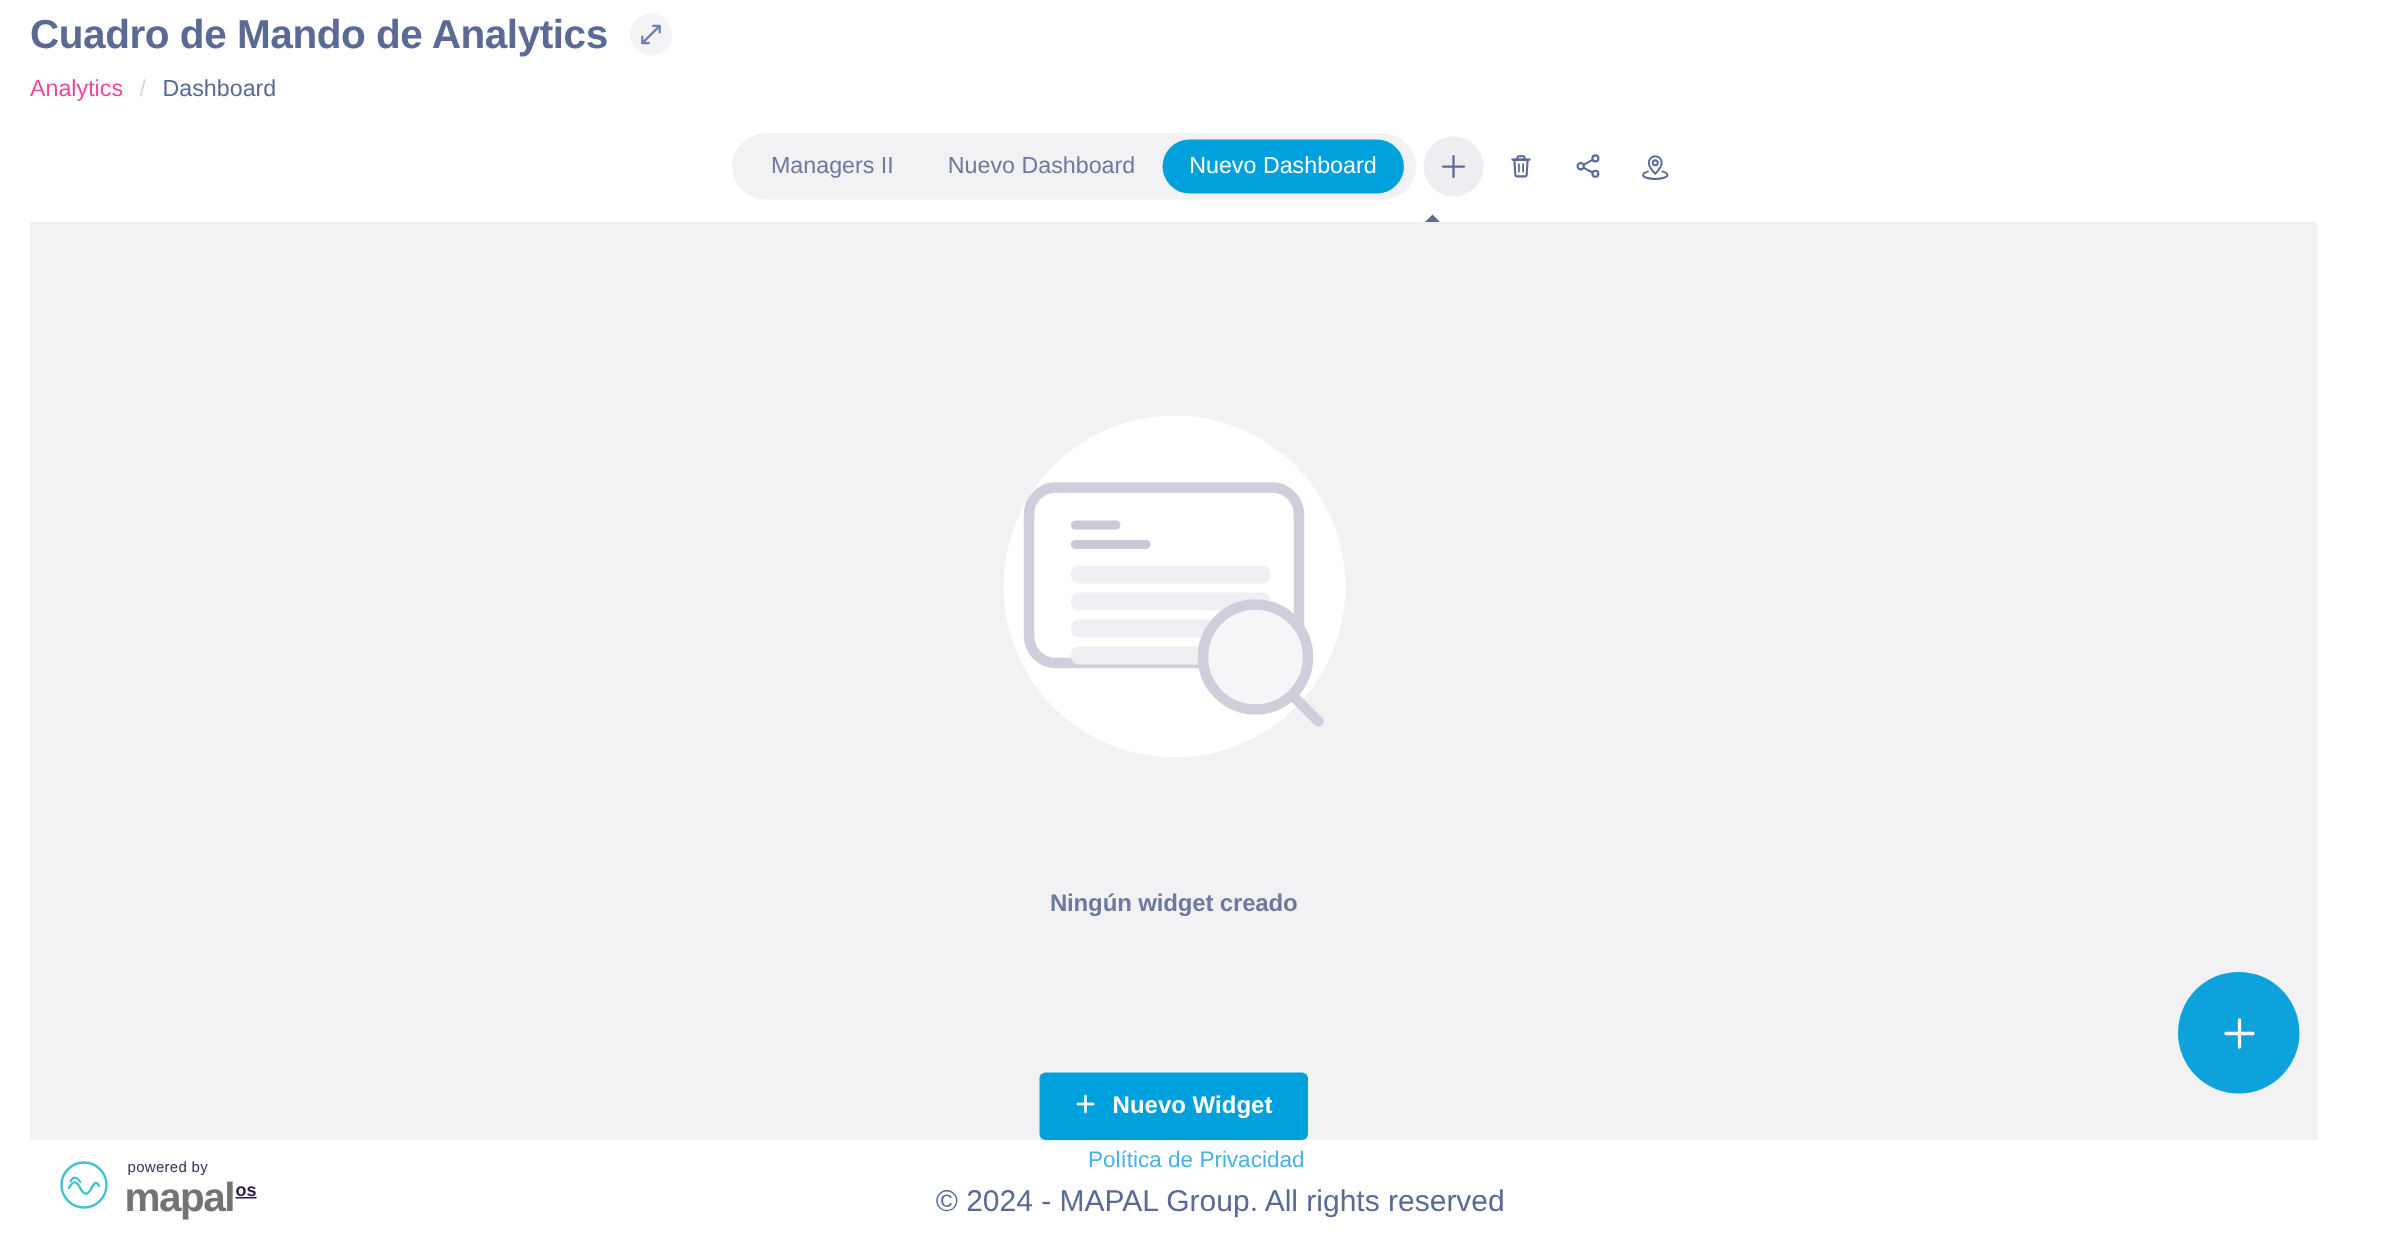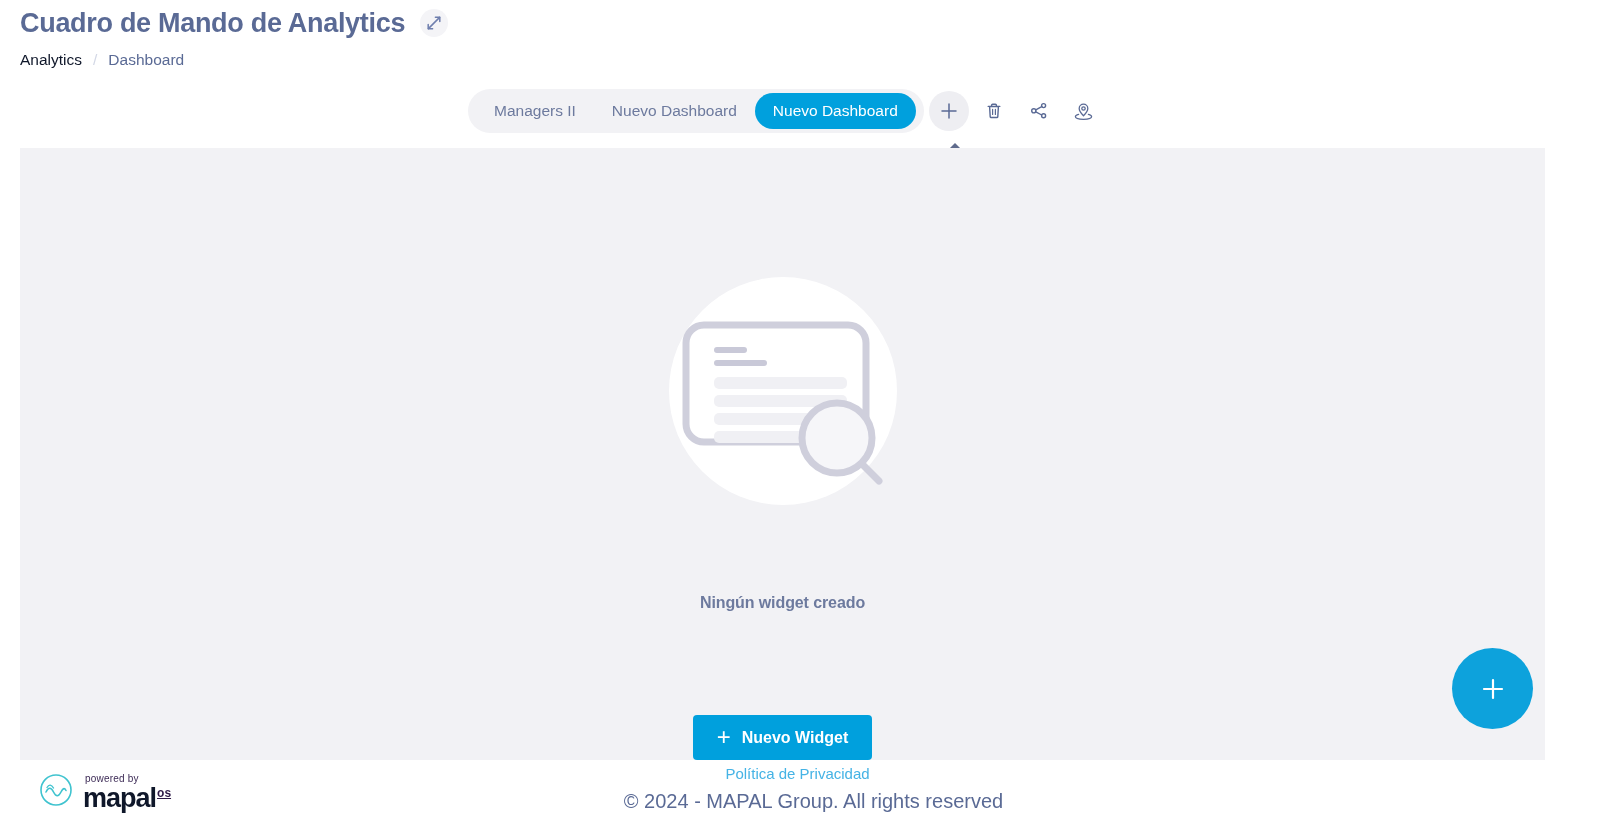--- a/index.html
+++ b/index.html
@@ -21,27 +21,27 @@
   .expand-btn {
     width:28px; height:28px; border-radius:50%; background:#f4f4f7;
     display:flex; align-items:center; justify-content:center;
     cursor:pointer; border:none; flex:0 0 auto;
   }
   .expand-btn svg { display:block; }
   .breadcrumb {
     margin-top:10px; display:flex; align-items:center; gap:11px;
     font-size:15.5px; line-height:20px;
   }
-  .bc-link { color:#0f172a; cursor:pointer;text-align:right; }
+  .bc-link { color:#ec4899; cursor:pointer;text-align:right; }
   .bc-sep { color:#d3d8e6; }
   .bc-current { color:#5a6a95; }
 
   
   .tabbar {
-    position:absolute; left:468px; top:89px;
+    position:absolute; left:488px; top:89px;
     display:flex; align-items:center;
     height:44px;
   }
   .tabs-pill {
     display:flex; align-items:center; height:44px;
     background:#f2f2f5; border-radius:22px; padding:0 8px;
   }
   .tab {
     height:36px; padding:0 18px; border-radius:18px;
     display:flex; align-items:center; justify-content:center;
@@ -104,21 +104,21 @@
     display:flex; align-items:center; justify-content:center;
   }
   .fab svg{display:block;}
 
   
   .footer { position:absolute; left:16px; top:760px; width:1600px; height:71px; background:#fff; }
   .brand { position:absolute; left:23px; top:13px; display:flex; align-items:center; gap:10px; }
   .brand-text { display:flex; flex-direction:column; line-height:1; }
   .powered { font-size:10px; color:#3d2b56; letter-spacing:0.2px; margin-bottom:1px; margin-left:2px;}
   .mapal-word { display:flex; align-items:flex-start; }
-  .mapal-word .m { font-size:27px; font-weight:700; color:#0f172a; letter-spacing:-1px; line-height:26px; font-family:"Liberation Sans", sans-serif;}
+  .mapal-word .m { font-size:27px; font-weight:700; color:#737373; letter-spacing:-1px; line-height:26px; font-family:"Liberation Sans", sans-serif;}
   .mapal-word .os { font-size:12px; font-weight:700; color:#2e1a47; margin-top:2px; margin-left:1px;text-decoration:underline;}
   .foot-center { position:absolute; left:0; top:5px; width:1563px; text-align:center; }
   .privacy { font-size:15px; color:#45b3e5; cursor:pointer; display:inline-block; }
   .copyright { font-size:20px; color:#5a6a95; margin-top:7px;padding-left:32px; }
 </style>
 </head>
 <body>
 
 <div class="page">
 

